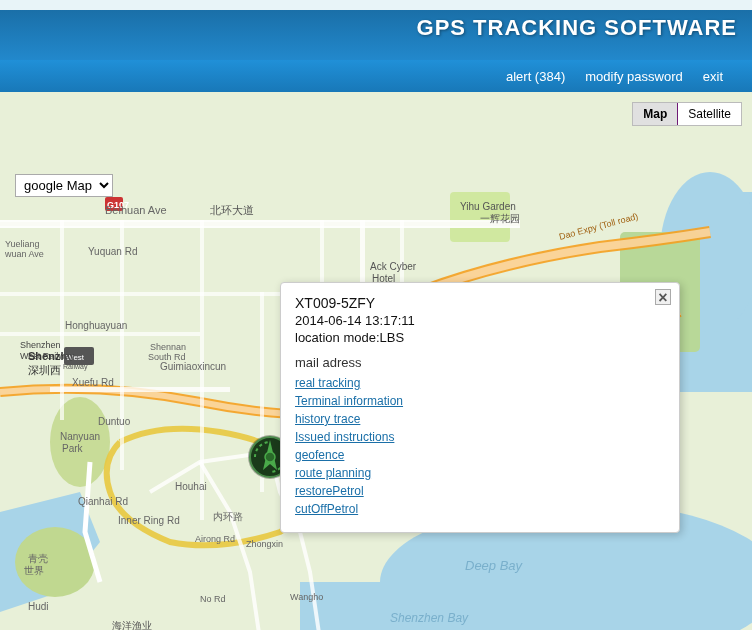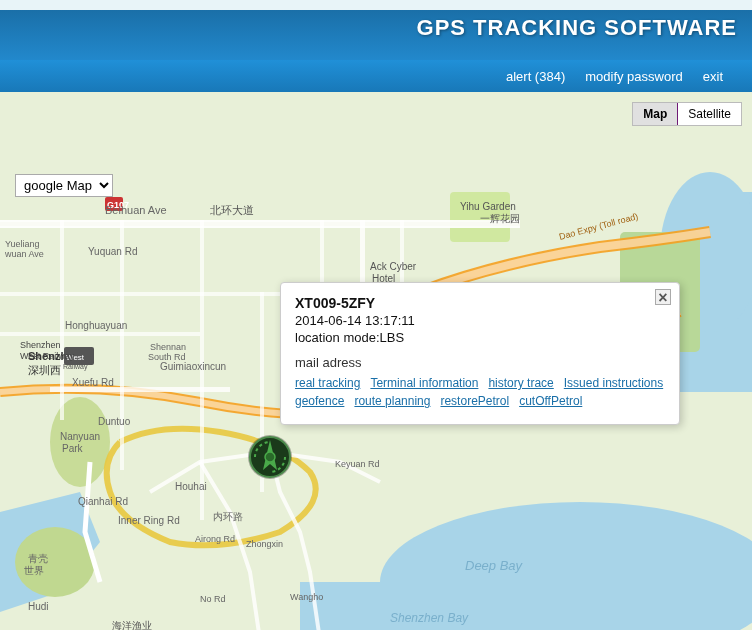--- a/index.html
+++ b/index.html
@@ -128,21 +128,21 @@
       line-height: 1;
       border: 1px solid #aaa;
       width: 16px;
       height: 16px;
       text-align: center;
       font-weight: bold;
       background: #f0f0f0;
     }
     #info-popup .device-id {
       font-size: 14px;
-      font-weight: bold;
+      font-weight: normal;
       color: #111;
       margin-bottom: 2px;
     }
     #info-popup .timestamp {
       font-size: 13px;
       color: #111;
       margin-bottom: 2px;
     }
     #info-popup .location-mode {
       font-size: 13px;
@@ -152,20 +152,21 @@
     #info-popup .mail-address {
       font-size: 13px;
       color: #333;
       margin-bottom: 6px;
     }
     #info-popup .links-row {
       display: flex;
       flex-wrap: wrap;
       gap: 4px 10px;
       margin-bottom: 4px;
+      flex-direction: column;
     }
     #info-popup .links-row a, #info-popup .link-item {
       font-size: 12px;
       color: #1a6fa8;
       text-decoration: underline;
       cursor: pointer;
     }
 
     
     #map-marker {

